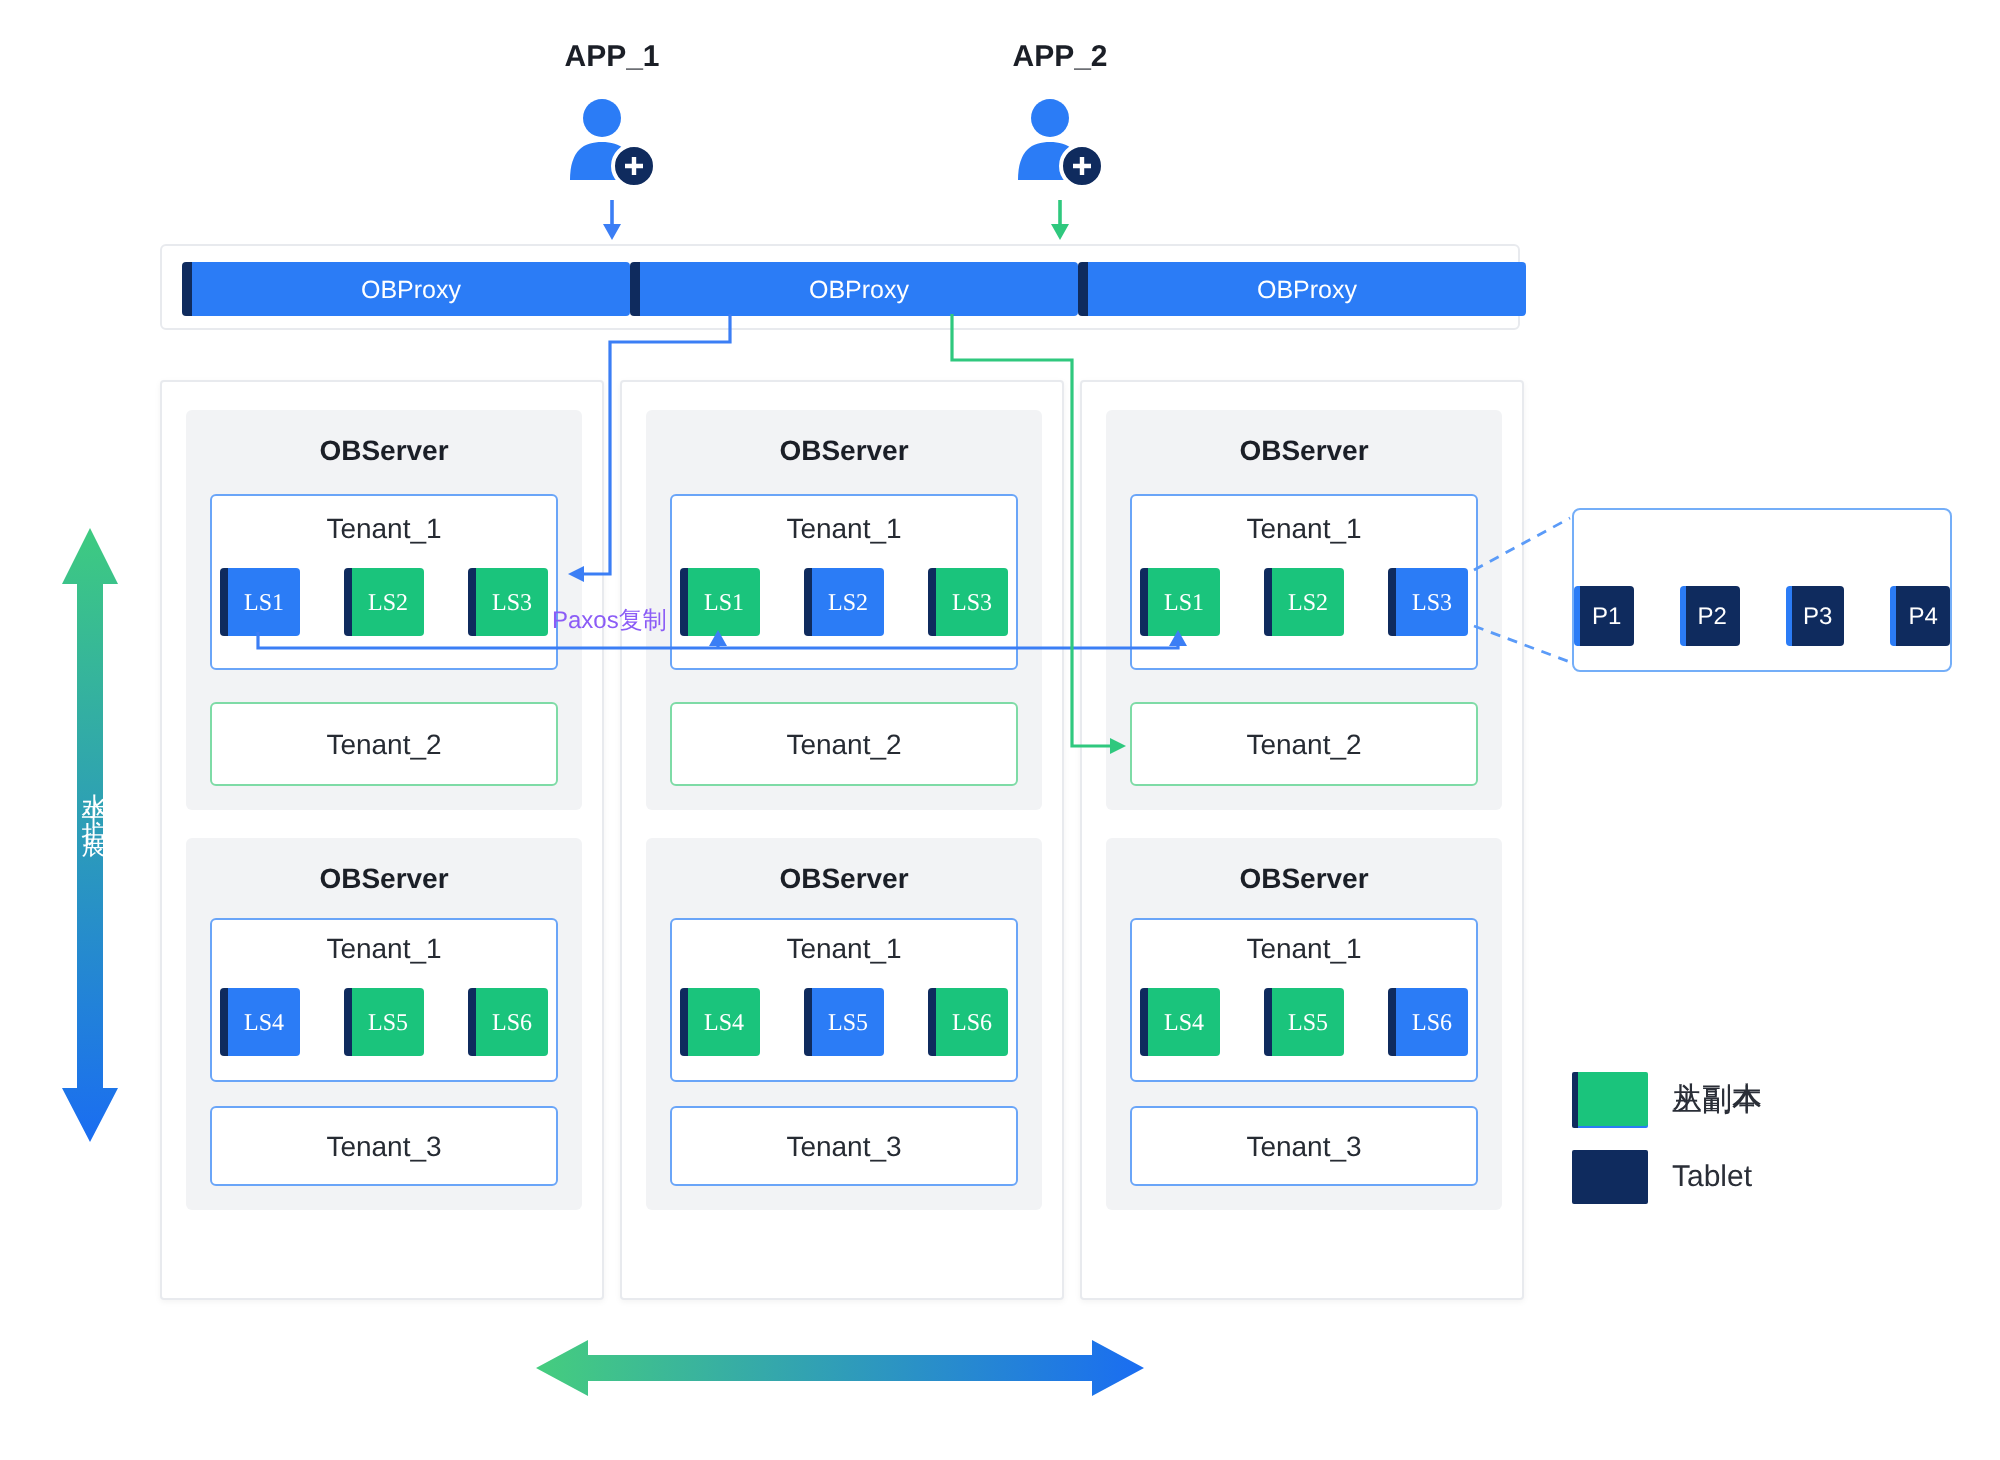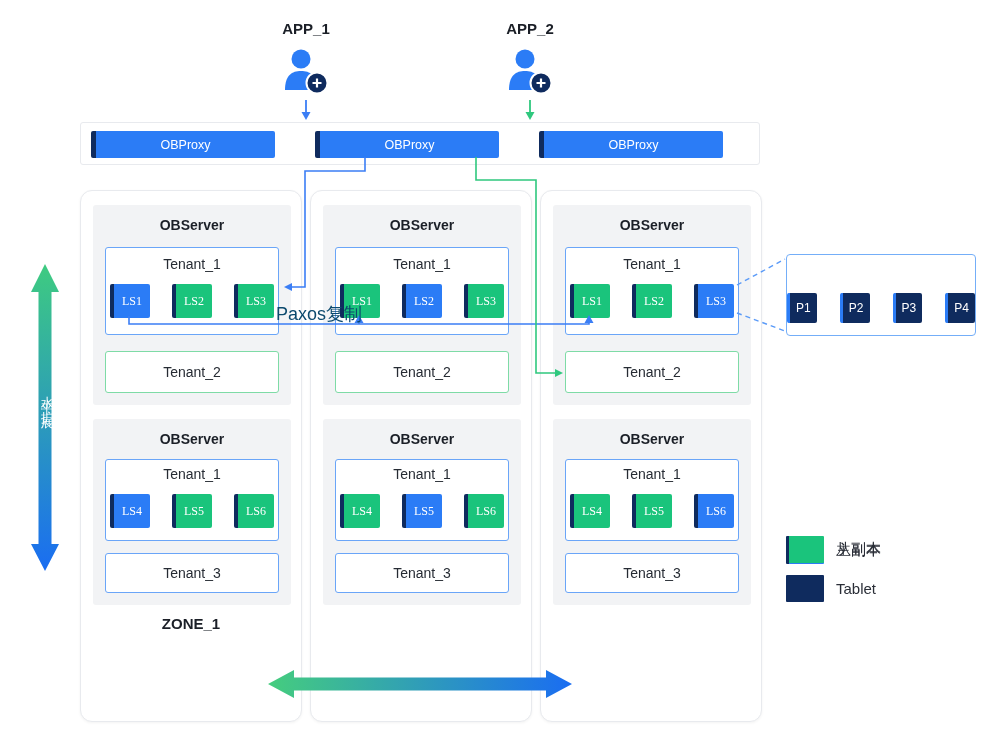--- a/index.html
+++ b/index.html
@@ -5,24 +5,24 @@
   * { box-sizing: border-box; margin: 0; padding: 0; }
   body { background: #fff; font-family: "Liberation Sans", sans-serif; }
   .canvas { position: relative; width: 1000px; height: 730px; background: #fff; overflow: hidden; }
 
   
   .app-label { position: absolute; width: 100px; text-align: center; font-size: 15px; font-weight: bold; color: #1b1f27; }
   .app-icon { position: absolute; width: 48px; height: 48px; }
 
   
   .proxy-wrap { position: absolute; left: 80px; top: 122px; width: 680px; height: 43px; background: #fff; border: 1px solid #e8eaee; border-radius: 3px; }
-  .proxy { position: absolute; top: 8px; height: 27px; width: 184px; background: #2b7cf6; border-left: 5px solid #0f2b5e; border-radius: 2px; color: #fff; font-size: 12.5px; display: flex; align-items: center; justify-content: center; }
-
-  
-  .zone { position: absolute; top: 190px; width: 222px; height: 532px; background: #fff; border: 1px solid #e8eaee; border-radius: 12px; box-shadow: 0 1px 3px rgba(0,0,0,.05); }
+  .proxy { position: absolute; top: 8px; height: 27px; width: 224px; background: #2b7cf6; border-left: 5px solid #0f2b5e; border-radius: 2px; color: #fff; font-size: 12.5px; display: flex; align-items: center; justify-content: center; }
+
+  
+  .zone { position: absolute; top: 190px; width: 222px; height: 460px; background: #fff; border: 1px solid #e8eaee; border-radius: 2px; box-shadow: 0 1px 3px rgba(0,0,0,.05); }
   .card { position: absolute; left: 12px; width: 198px; background: #f2f3f5; border-radius: 3px; }
   .card-title { position: absolute; top: 12px; left: 0; right: 0; text-align: center; font-size: 14px; font-weight: bold; color: #1b1f27; }
   .tenant { position: absolute; left: 12px; width: 174px; background: #fff; border-radius: 3px; }
   .tenant.blue { border: 1px solid #6aa5f8; }
   .tenant.green { border: 1px solid #7edba6; text-align: center; }
   .tenant-title { position: absolute; left: 0; right: 0; text-align: center; font-size: 14px; color: #262b33; }
   .tenant-mid { position: absolute; inset: 0; display: flex; align-items: center; justify-content: center; font-size: 14px; color: #262b33; }
   .chip-row { position: absolute; left: 0; right: 0; display: flex; justify-content: center; gap: 22px; font-family: Liberation Serif, serif; }
   .ls { width: 40px; height: 34px; border-left: 4px solid #0f2b5e; border-radius: 2px; color: #fff; font-size: 12px; display: flex; align-items: center; justify-content: center; }
   .ls.primary { background: #2b7cf6; }
@@ -45,21 +45,21 @@
 
   
   .legend-item { position: absolute; left: 786px; height: 27px; display: flex; align-items: center; }
   .swatch { width: 38px; height: 27px; border-radius: 1px; }
   .swatch.primary { background: #2b7cf6; border-left: 3px solid #0f2b5e; }
   .swatch.follower { background: #1ac47c; border-left: 3px solid #0f2b5e; }
   .swatch.tablet { background: #0f2b5e; }
   .legend-label { margin-left: 12px; font-size: 15px; color: #2a2e37; }
 
   
-  .paxos-label { position: absolute; left: 276px; top: 302px; font-size: 18px; color: #0c4a6e; z-index: 6; text-align: right; }
+  .paxos-label { position: absolute; left: 276px; top: 302px; font-size: 12px; color: #8b5cf6; z-index: 6; text-align: right; }
   .v-arrow-text { position: absolute; left: 38px; top: 386px; writing-mode: vertical-rl; color: #fff; font-size: 12.5px; letter-spacing: 7px; z-index: 6; }
   .h-arrow-text { position: absolute; left: 320px; top: 677px; width: 200px; text-align: center; color: #fff; font-size: 13px; letter-spacing: 3px; z-index: 6; }
 
   .lines-layer { position: absolute; left: 0; top: 0; z-index: 5; pointer-events: none; }
 </style>
 </head>
 <body>
 
 <div class="canvas">
 
@@ -107,21 +107,20 @@
         <div class="chip-row">
           <div class="ls primary">LS4</div>
           <div class="ls follower">LS5</div>
           <div class="ls follower">LS6</div>
         </div>
       </div>
       <div class="tenant t-bot-2 blue">
         <div class="tenant-mid">Tenant_3</div>
       </div>
     </div>
-    <div class="zone-label">ZONE_1</div>
   </div>
 
   <div class="zone" style="left:310px;">
     <div class="card" style="top:14px; height:200px;">
       <div class="card-title">OBServer</div>
       <div class="tenant blue t-top-1">
         <div class="tenant-title">Tenant_1</div>
         <div class="chip-row">
           <div class="ls follower">LS1</div>
           <div class="ls primary">LS2</div>

